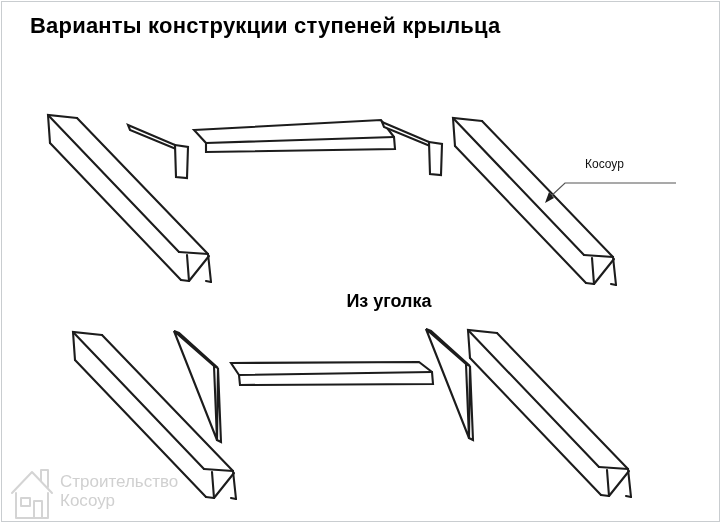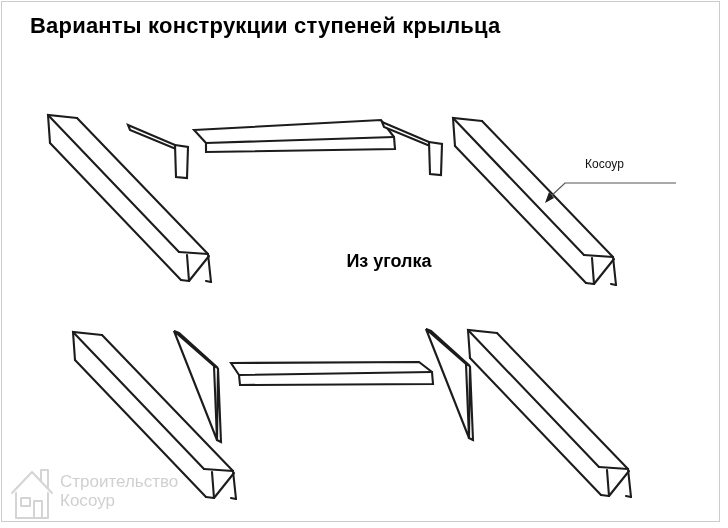--- a/index.html
+++ b/index.html
@@ -19,20 +19,21 @@
     position:absolute;left:0;top:13px;width:728px;
     text-align:left;
     font-size:22px;font-weight:700;color:#000;
     letter-spacing:0.2px;
     padding-left:30px;
   }
   .caption{
     position:absolute;
     font-size:18px;font-weight:700;color:#000;
     text-align:center;
+    margin-top:40px;
   }
   .caption-top{left:289px;top:251px;width:200px;}
   .caption-bottom{left:262px;top:477px;width:300px;}
   .callout-label{
     position:absolute;left:585px;top:157px;
     font-size:12px;font-weight:400;color:#111;
   }
   .watermark{
     position:absolute;left:60px;top:472px;
     font-size:17px;line-height:19px;font-weight:400;

